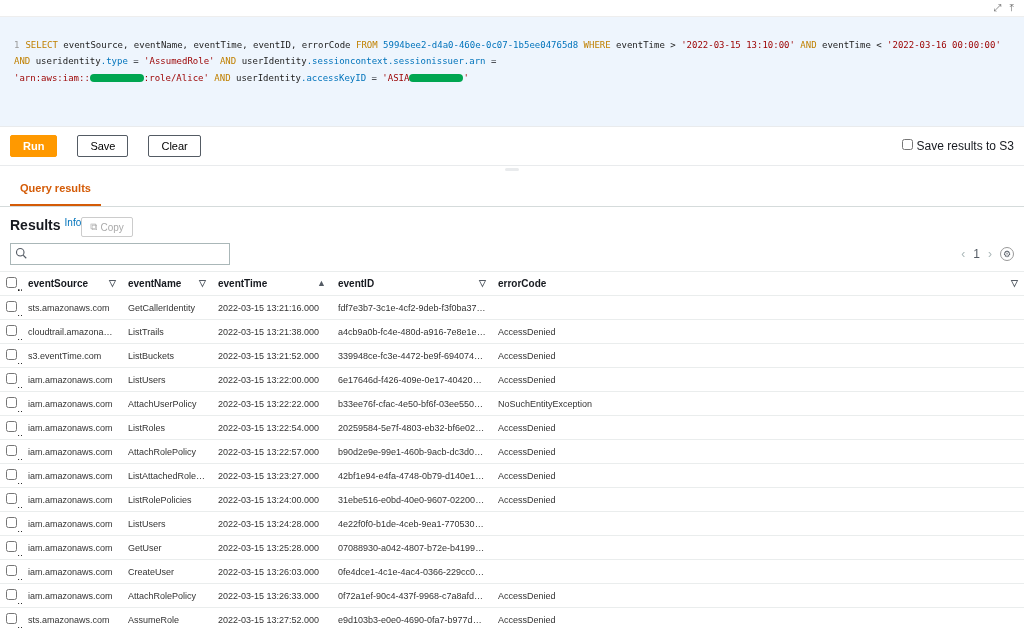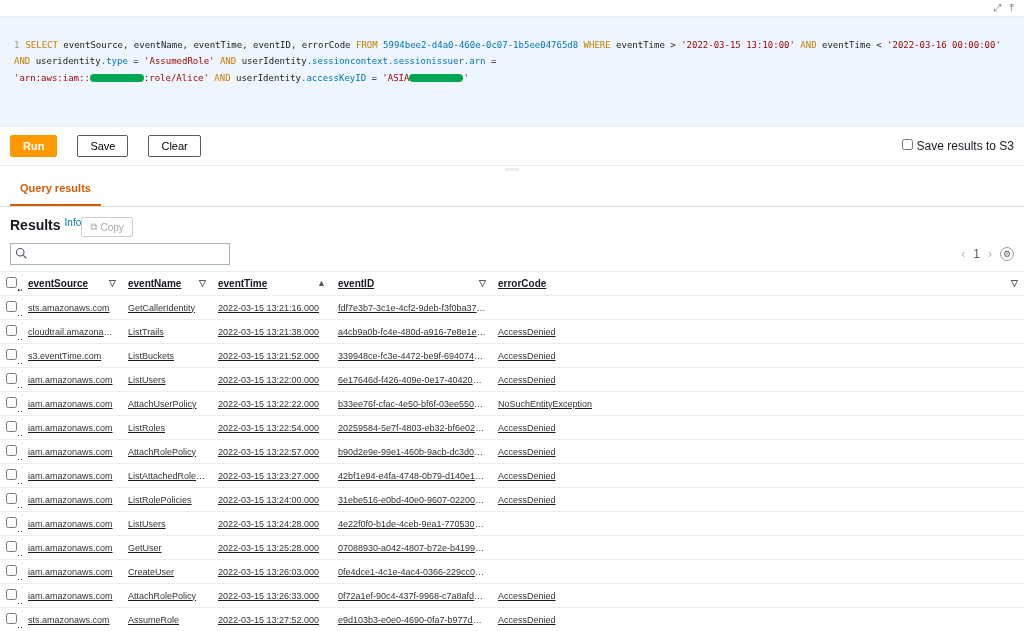--- a/index.html
+++ b/index.html
@@ -25,21 +25,21 @@
   .results-head h3 { font-size:14px; margin-right:4px;}
   .results-head .info { color:#0073bb; font-size:10px;}
   .btn.small { height:20px; font-size:10px; padding:0 8px; color:#aaa; border-color:#ccc;}
   .search-row { display:flex; align-items:center; padding:0 10px 6px; }
   .search-wrap { position:relative; width:220px; }
   .search { width:100%; height:22px; padding:2px 6px 2px 22px; border:1px solid #aab7b8; font-size:11px;}
   .search-icon { position:absolute; left:5px; top:4px; width:12px; height:12px; }
   .search-row .spacer{flex:1;}
   .pager { display:flex; align-items:center; gap:8px; color:#545b64; font-size:12px;}
   .pager .chev { color:#aab7b8; cursor:pointer;}
-  table { width:100%; border-collapse:collapse; table-layout:fixed; font-size:9px;text-decoration:underline;}
+  table { width:100%; border-collapse:collapse; table-layout:fixed; font-size:9px;}
   th, td { text-align:left; padding:5px 6px; border-top:1px solid #eaeded; white-space:nowrap; overflow:hidden; text-overflow:ellipsis;}
   th { font-size:10px; color:#16191f; font-weight:bold; position:relative; }
   th .sort { position:absolute; right:6px; top:6px; color:#545b64; font-size:9px; }
   td { color:#333; }
   .cb { width:22px; }
   .col-src { width:100px; }
   .col-name { width:90px; }
   .col-time { width:120px; }
   .col-id { width:160px;margin-top:7px; }
   .col-err { width:auto; }

